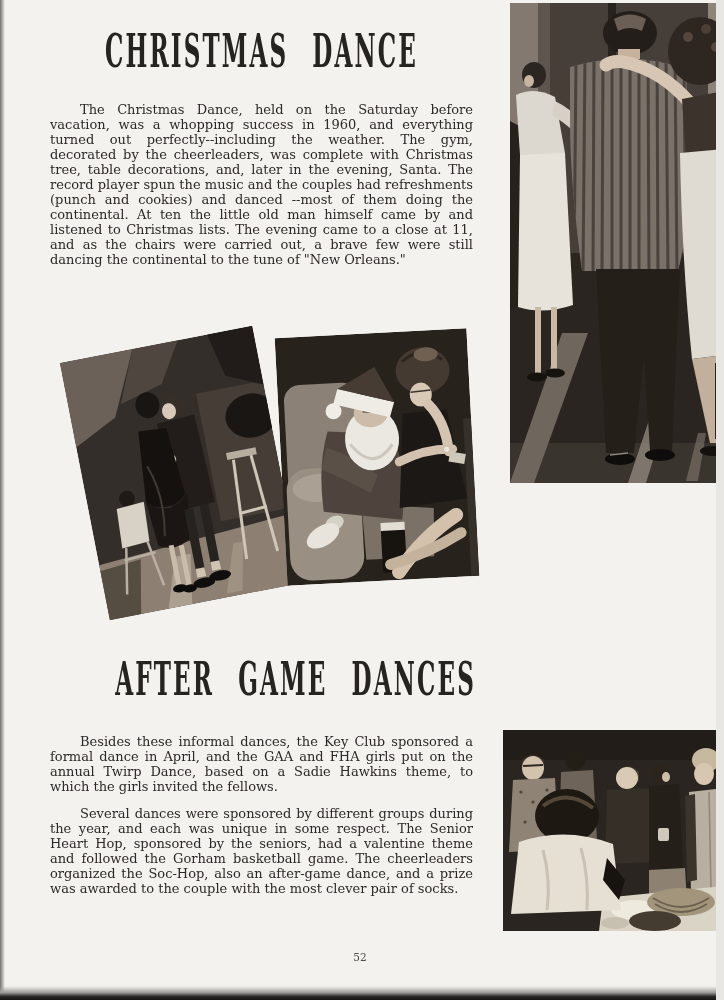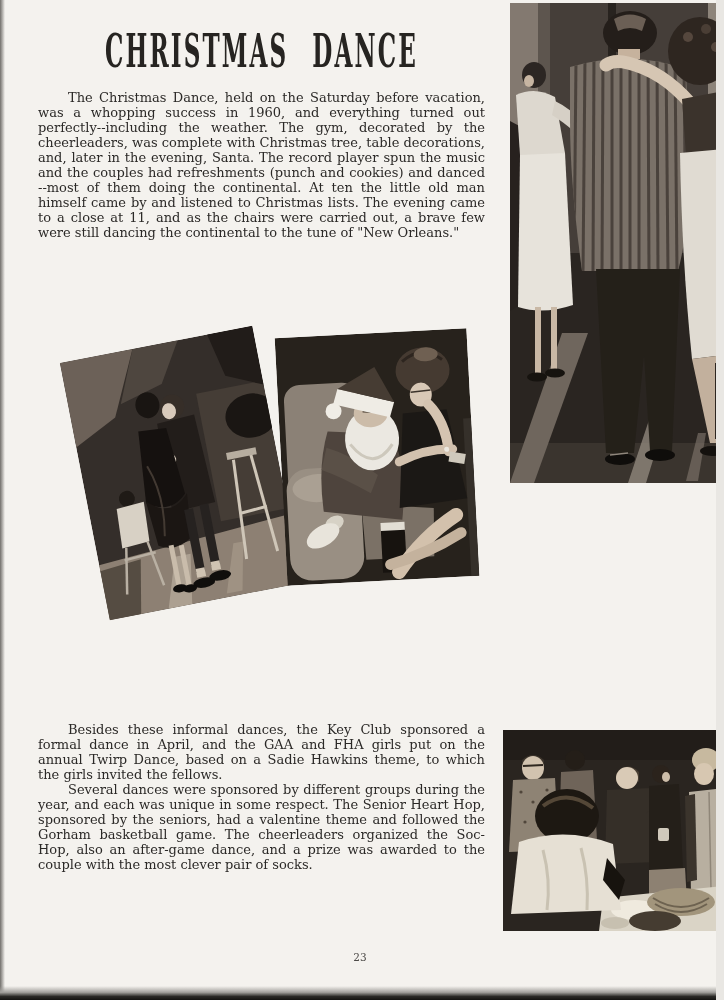--- a/index.html
+++ b/index.html
@@ -33,21 +33,21 @@
     transform:scale(0.70, 1.42); transform-origin:center;
   }
   #headline-1 { top:31px; }
   #headline-2 { top:659px; }
 
   .bodytext {
     position:absolute; left:38px; width:447px;
     font-size:13px; line-height:15px; text-align:justify;
     color:var(--ink, #2b2927);
   }
-  .bodytext p { margin:0; text-indent:30px; }
+  .bodytext p { margin:12px; text-indent:30px; }
   #para-block-1 { top:90px; }
   #para-block-2 { top:722px; }
 
   .pagenum {
     position:absolute; left:334px; top:951px; width:52px;
     text-align:center; font-size:10.5px; color:#4c4a47;
   }
 
   .photo { position:absolute; }
   .photo svg { display:block; width:100%; height:100%; }
@@ -62,20 +62,23 @@
 <div class="page">
 
   <h1 class="headline" id="headline-1">
     <span class="inner">CHRISTMAS DANCE</span>
   </h1>
 
   <div class="bodytext" id="para-block-1">
     <p>The Christmas Dance, held on the Saturday before vacation, was a whopping success in 1960, and everything turned out perfectly--including the weather. The gym, decorated by the cheerleaders, was complete with Christmas tree, table decorations, and, later in the evening, Santa. The record player spun the music and the couples had refreshments (punch and cookies) and danced --most of them doing the continental. At ten the little old man himself came by and listened to Christmas lists. The evening came to a close at 11, and as the chairs were carried out, a brave few were still dancing the continental to the tune of "New Orleans."</p>
   </div>
 
+  <h1 class="headline" id="headline-2">
+    <span class="inner">AFTER GAME DANCES</span>
+  </h1>
 
   <div class="bodytext" id="para-block-2">
     <p>Besides these informal dances, the Key Club sponsored a formal dance in April, and the GAA and FHA girls put on the annual Twirp Dance, based on a Sadie Hawkins theme, to which the girls invited the fellows.</p>
     <p>Several dances were sponsored by different groups during the year, and each was unique in some respect. The Senior Heart Hop, sponsored by the seniors, had a valentine theme and followed the Gorham basketball game. The cheerleaders organized the Soc-Hop, also an after-game dance, and a prize was awarded to the couple with the most clever pair of socks.</p>
   </div>
 
   <div class="photo" id="photo-a">
     <svg viewBox="0 0 214 480" preserveAspectRatio="none">
       <rect width="214" height="480" fill="#453e39"></rect>
       <rect x="0" width="28" height="480" fill="#837970"></rect>
@@ -271,18 +274,18 @@
 
       <ellipse cx="64" cy="86" rx="32" ry="27" fill="#1d1812"></ellipse>
       <path d="M40,76 Q64,58 90,78" stroke="#544737" stroke-width="4" fill="none"></path>
       <path d="M16,112 Q62,96 110,114 L118,180 L8,184 Z" fill="#e6e0d4"></path>
       <path d="M40,120 Q48,150 44,180" stroke="#c9c2b2" stroke-width="3" fill="none"></path>
       <path d="M78,118 Q86,148 84,180" stroke="#c9c2b2" stroke-width="3" fill="none"></path>
       <path d="M104,128 L122,150 L116,170 L100,150 Z" fill="#17130e"></path>
     </svg>
   </div>
 
-  <div class="pagenum">23</div>
+  <div class="pagenum">52</div>
 
   <div class="scan-left"></div>
   <div class="scan-bottom"></div>
 
 </div>
 
 </body></html>

